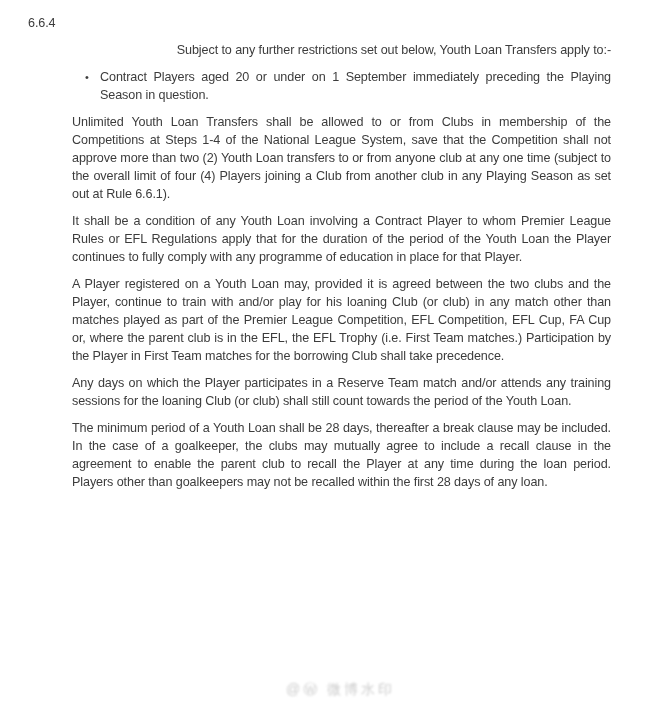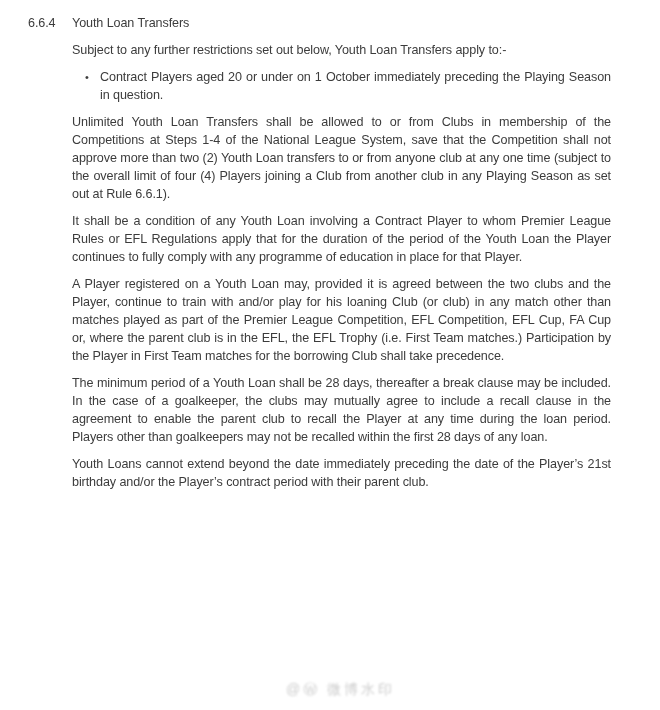--- a/index.html
+++ b/index.html
@@ -32,21 +32,21 @@
     flex: 1;
   }
   .body-col {
     margin: 0 49px 0 72px;
   }
   .para {
     margin: 9px 0 0 0;
     text-align: justify;
   }
   .intro {
-    text-align: left;
+    text-align: right;
   }
   .bullet-item {
     display: flex;
     margin-top: 9px;
   }
   .bullet-dot {
     flex: 0 0 28px;
     width: 28px;
     padding-left: 13px;
     box-sizing: border-box;
@@ -69,33 +69,32 @@
     pointer-events: none;
   }
 </style>
 </head>
 <body>
 
 <div class="page">
 
   <div class="heading-row">
     <span class="sec-num">6.6.4</span>
-    <span class="sec-title">Youth Loan Transfers</span>
   </div>
 
   <div class="body-col">
     <p class="para intro">Subject to any further restrictions set out below, Youth Loan Transfers apply to:-</p>
 
     <div class="bullet-item">
       <span class="bullet-dot">•</span>
-      <span class="bullet-text">Contract Players aged 20 or under on 1 October immediately preceding the Playing Season in question.</span>
+      <span class="bullet-text">Contract Players aged 20 or under on 1 September immediately preceding the Playing Season in question.</span>
     </div>
 
     <p class="para">Unlimited Youth Loan Transfers shall be allowed to or from Clubs in membership of the Competitions at Steps 1-4 of the National League System, save that the Competition shall not approve more than two (2) Youth Loan transfers to or from anyone club at any one time (subject to the overall limit of four (4) Players joining a Club from another club in any Playing Season as set out at Rule 6.6.1).</p>
     <p class="para">It shall be a condition of any Youth Loan involving a Contract Player to whom Premier League Rules or EFL Regulations apply that for the duration of the period of the Youth Loan the Player continues to fully comply with any programme of education in place for that Player.</p>
     <p class="para">A Player registered on a Youth Loan may, provided it is agreed between the two clubs and the Player, continue to train with and/or play for his loaning Club (or club) in any match other than matches played as part of the Premier League Competition, EFL Competition, EFL Cup, FA Cup or, where the parent club is in the EFL, the EFL Trophy (i.e. First Team matches.) Participation by the Player in First Team matches for the borrowing Club shall take precedence.</p>
+    <p class="para">Any days on which the Player participates in a Reserve Team match and/or attends any training sessions for the loaning Club (or club) shall still count towards the period of the Youth Loan.</p>
     <p class="para">The minimum period of a Youth Loan shall be 28 days, thereafter a break clause may be included. In the case of a goalkeeper, the clubs may mutually agree to include a recall clause in the agreement to enable the parent club to recall the Player at any time during the loan period. Players other than goalkeepers may not be recalled within the first 28 days of any loan.</p>
-    <p class="para">Youth Loans cannot extend beyond the date immediately preceding the date of the Player’s 21st birthday and/or the Player’s contract period with their parent club.</p>
   </div>
 
   <div class="watermark">@Ⓦ 微博水印</div>
 
 </div>
 
 </body></html>

